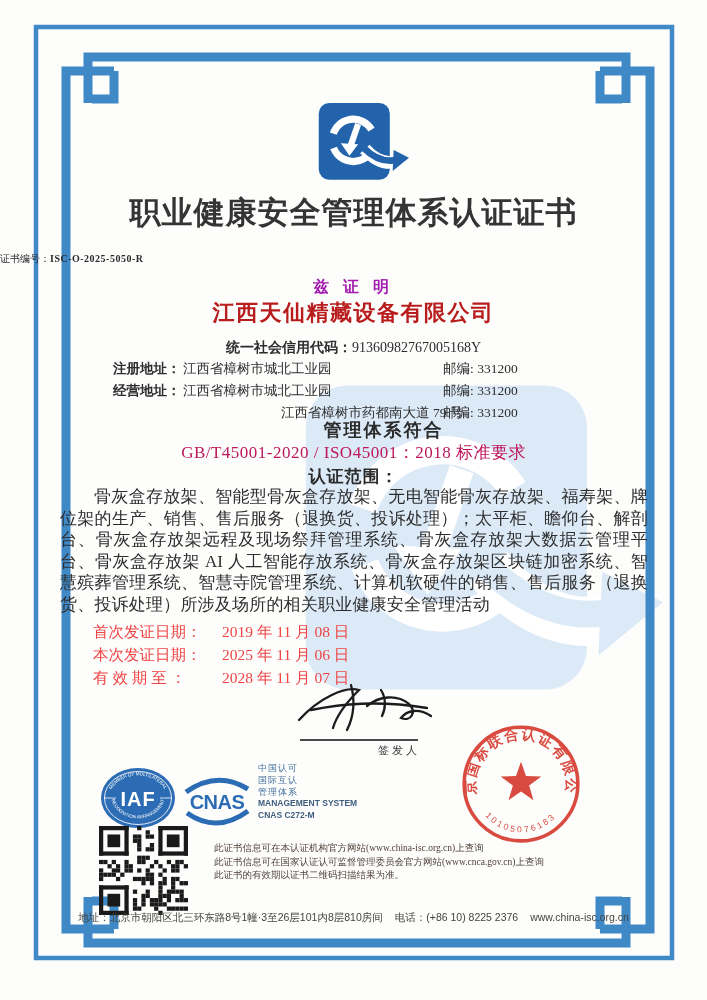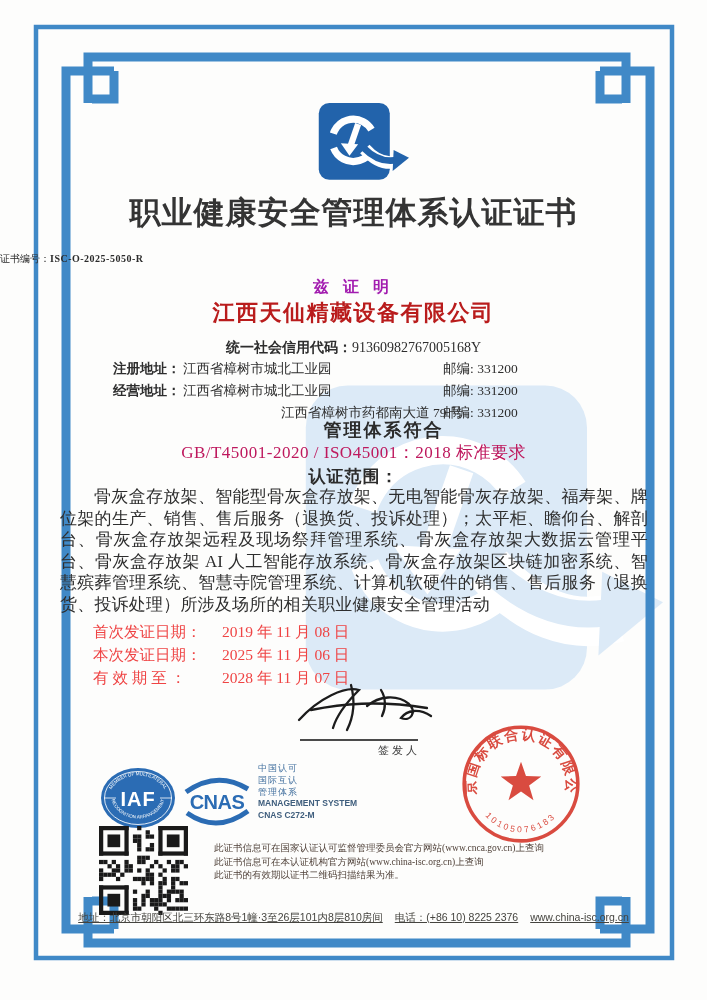--- a/index.html
+++ b/index.html
@@ -47,21 +47,21 @@
   .acc-text{left:258px;top:762px;font-size:9px;line-height:12px;color:#44719f;z-index:2;
             font-family:"Liberation Sans",sans-serif;letter-spacing:1px;}
   .acc-en{left:258px;top:798px;font-size:8.5px;line-height:11.5px;color:#3f5e7d;font-weight:700;
           font-family:"Liberation Sans",sans-serif;z-index:2;}
   .issuer{left:366px;top:775px;font-size:16.5px;font-weight:700;color:#1f1f1f;z-index:3;
           font-family:"Liberation Sans",sans-serif;letter-spacing:.5px;}
   .seal-svg{left:454px;top:717px;width:134px;height:134px;z-index:2;opacity:.9;}
   .qr-svg{left:99px;top:826px;width:89px;height:89px;z-index:2;}
   .footnotes{left:214px;top:842px;font-size:9.5px;line-height:13.5px;color:#4f4038;z-index:2;}
   .footer{left:0;top:911px;width:707px;text-align:center;font-size:10.5px;color:#45443f;z-index:2;
-          font-family:"Liberation Sans",sans-serif;text-decoration:underline;}
+          font-family:"Liberation Sans",sans-serif;}
   .footer span{margin:0 6px;}
 </style>
 </head>
 <body>
 
 <div class="page">
 
   <svg class="abs border-svg" viewBox="0 0 707 1000">
     <defs>
       <g id="logomark" fill="none">
@@ -323,22 +323,22 @@
       <rect x="13" y="19" width="1" height="1" fill="#1a1a1a"></rect>
       <rect x="16" y="19" width="1" height="1" fill="#1a1a1a"></rect>
       <rect x="17" y="19" width="1" height="1" fill="#1a1a1a"></rect>
       <rect x="18" y="19" width="1" height="1" fill="#1a1a1a"></rect>
       <rect x="19" y="19" width="1" height="1" fill="#1a1a1a"></rect>
       <rect x="20" y="19" width="1" height="1" fill="#1a1a1a"></rect>
       <rect x="14" y="20" width="1" height="1" fill="#1a1a1a"></rect>
     </svg>
 
   <div class="abs footnotes">
+    <div>此证书信息可在本认证机构官方网站(www.china-isc.org.cn)上查询</div>
     <div>此证书信息可在国家认证认可监督管理委员会官方网站(www.cnca.gov.cn)上查询</div>
-    <div>此证书信息可在本认证机构官方网站(www.china-isc.org.cn)上查询</div>
     <div>此证书的有效期以证书二维码扫描结果为准。</div>
   </div>
 
   <div class="abs footer">
     <span>地址：北京市朝阳区北三环东路8号1幢·3至26层101内8层810房间</span><span>电话：(+86 10) 8225 2376</span><span>www.china-isc.org.cn</span>
   </div>
 
 </div>
 
 </body></html>

